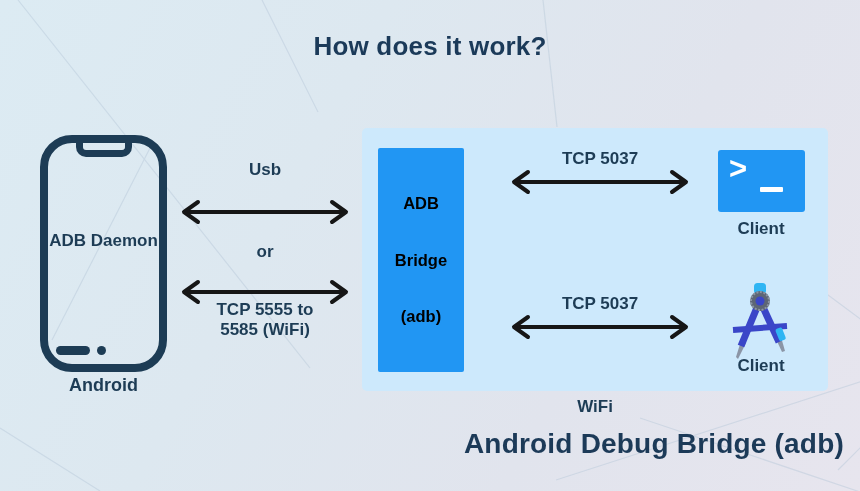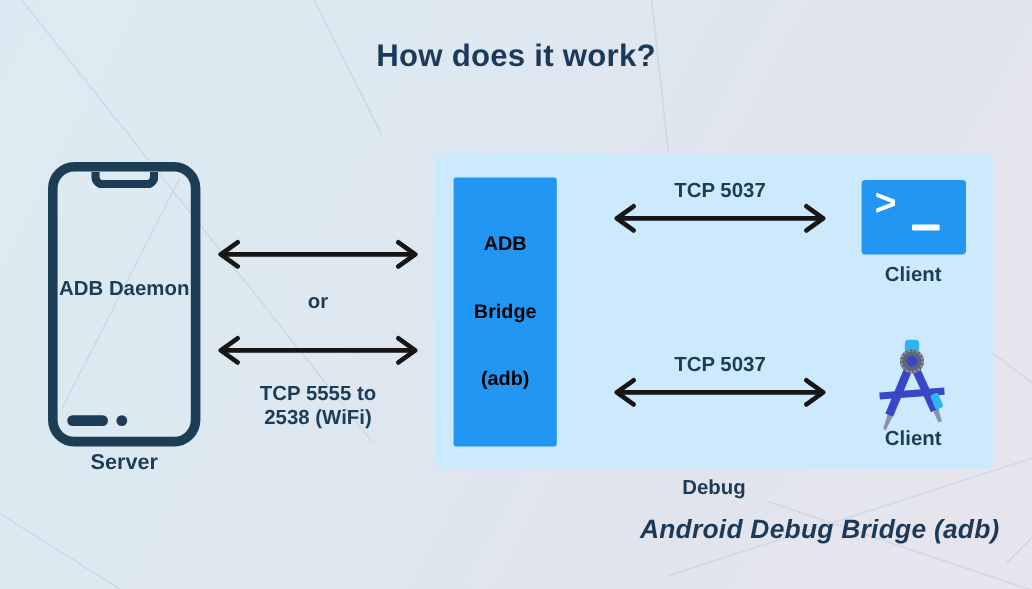--- a/index.html
+++ b/index.html
@@ -21,21 +21,21 @@
     text-align: center;
     font-size: 26px; font-weight: 700; color: #1b3a59;
     letter-spacing: 0.2px;
   }
 
   
   .phone {
     position: absolute; left: 40px; top: 135px;
     width: 127px; height: 237px;
     border: 8px solid #1d3c55;
-    border-radius: 22px;
+    border-radius: 32px;
   }
   .notch {
     position: absolute; top: 0; left: 50%; transform: translateX(-50%);
     width: 56px; height: 14px;
     border: 7px solid #1d3c55; border-top: none;
     border-radius: 0 0 10px 10px;
   }
   .phone-label {
     position: absolute; left: 0; right: 0; top: 86px;
     text-align: center; font-size: 17px; font-weight: 600;
@@ -44,21 +44,21 @@
   .speaker { position: absolute; left: 8px; bottom: 9px; width: 34px; height: 9px; border-radius: 5px; background: #1d3c55; }
   .cam-dot { position: absolute; left: 49px; bottom: 9px; width: 9px; height: 9px; border-radius: 50%; background: #1d3c55; }
 
   .lbl {
     position: absolute; color: #1d3c55;
     font-weight: 700; font-size: 17px; text-align: center;
   }
   .caption-android { left: 25px; top: 375px; width: 157px; font-size: 18px; }
   .lbl-usb   { left: 180px; top: 160px; width: 170px; }
   .lbl-or    { left: 180px; top: 242px; width: 170px; }
-  .lbl-wifi  { left: 172px; top: 318px; width: 186px; line-height: 1.18; }
+  .lbl-wifi  { left: 172px; top: 300px; width: 186px; line-height: 1.18; }
   .lbl-tcp-top    { left: 510px; top: 149px; width: 180px; }
   .lbl-tcp-bottom { left: 510px; top: 294px; width: 180px; }
   .lbl-client-top    { left: 715px; top: 219px; width: 92px; }
   .lbl-client-bottom { left: 715px; top: 356px; width: 92px; }
   .lbl-host { left: 362px; top: 397px; width: 466px; }
 
   .arrow-svg { position: absolute; }
   .arrow-usb  { left: 179px; top: 199px; }
   .arrow-wifi { left: 179px; top: 279px; }
   .arrow-tcp-top    { left: 509px; top: 169px; }
@@ -92,24 +92,23 @@
     font-family: "Liberation Sans", sans-serif;
   }
   .term-underscore {
     position: absolute; left: 42px; top: 37px;
     width: 23px; height: 5px; background: #ffffff; border-radius: 1px;
   }
 
   .compass-icon { position: absolute; left: 728px; top: 283px; }
 
   .footer {
-    position: absolute; right: 27px; top: 428px;
-    font-size: 22px; font-weight: 700; color: #1c3a58;
+    position: absolute; right: 16px; top: 428px;
+    font-size: 28px; font-weight: 700; color: #1c3a58;
     letter-spacing: 0.2px;
-    font-style: italic;
   }
 </style>
 </head>
 <body>
 
 <div class="stage">
 
   <svg class="mesh" width="860" height="491" viewBox="0 0 860 491">
     <g stroke="#b6c7d8" stroke-width="1.2" opacity="0.45" fill="none">
       <path d="M18 0 L310 368"></path>
@@ -127,40 +126,41 @@
   <div class="title">How does it work?</div>
 
   <div class="phone">
     <div class="notch"></div>
     <div class="phone-label">
       <div>ADB Daemon</div>
     </div>
     <div class="speaker"></div>
     <div class="cam-dot"></div>
   </div>
-  <div class="lbl caption-android">Server</div>
-
+  <div class="lbl caption-android">Android</div>
+
+  <div class="lbl lbl-usb">Usb</div>
   <svg class="arrow-svg arrow-usb" width="172" height="26" viewBox="0 0 172 26">
     <g stroke="#161616" stroke-width="4" fill="none" stroke-linecap="round" stroke-linejoin="round">
       <line x1="6" y1="13" x2="166" y2="13"></line>
       <polyline points="19,3 5,13 19,23"></polyline>
       <polyline points="153,3 167,13 153,23"></polyline>
     </g>
   </svg>
   <div class="lbl lbl-or">or</div>
   <svg class="arrow-svg arrow-wifi" width="172" height="26" viewBox="0 0 172 26">
     <g stroke="#161616" stroke-width="4" fill="none" stroke-linecap="round" stroke-linejoin="round">
       <line x1="6" y1="13" x2="166" y2="13"></line>
       <polyline points="19,3 5,13 19,23"></polyline>
       <polyline points="153,3 167,13 153,23"></polyline>
     </g>
   </svg>
   <div class="lbl lbl-wifi">
     <div>TCP 5555 to</div>
-    <div>2538 (WiFi)</div>
+    <div>5585 (WiFi)</div>
   </div>
 
   <div class="host-box"></div>
 
   <div class="server-box">
     <div>ADB</div>
     <div>Bridge</div>
     <div>(adb)</div>
   </div>
 
@@ -200,16 +200,16 @@
     <rect x="49" y="45" width="7" height="13" rx="2" fill="#2fb5f3" transform="rotate(-22 52 51)"></rect>
 
     <rect x="26" y="0" width="12" height="11" rx="3.5" fill="#2fb5f3"></rect>
 
     <circle cx="32" cy="18" r="10" fill="#5d6675"></circle>
     <circle cx="32" cy="18" r="9" fill="none" stroke="#8b95a6" stroke-width="2" stroke-dasharray="2 1.5"></circle>
     <circle cx="32" cy="18" r="4.5" fill="#3a46c8"></circle>
   </svg>
   <div class="lbl lbl-client-bottom">Client</div>
 
-  <div class="lbl lbl-host">Debug</div>
+  <div class="lbl lbl-host">WiFi</div>
   <div class="footer">Android Debug Bridge (adb)</div>
 
 </div>
 
 </body></html>

